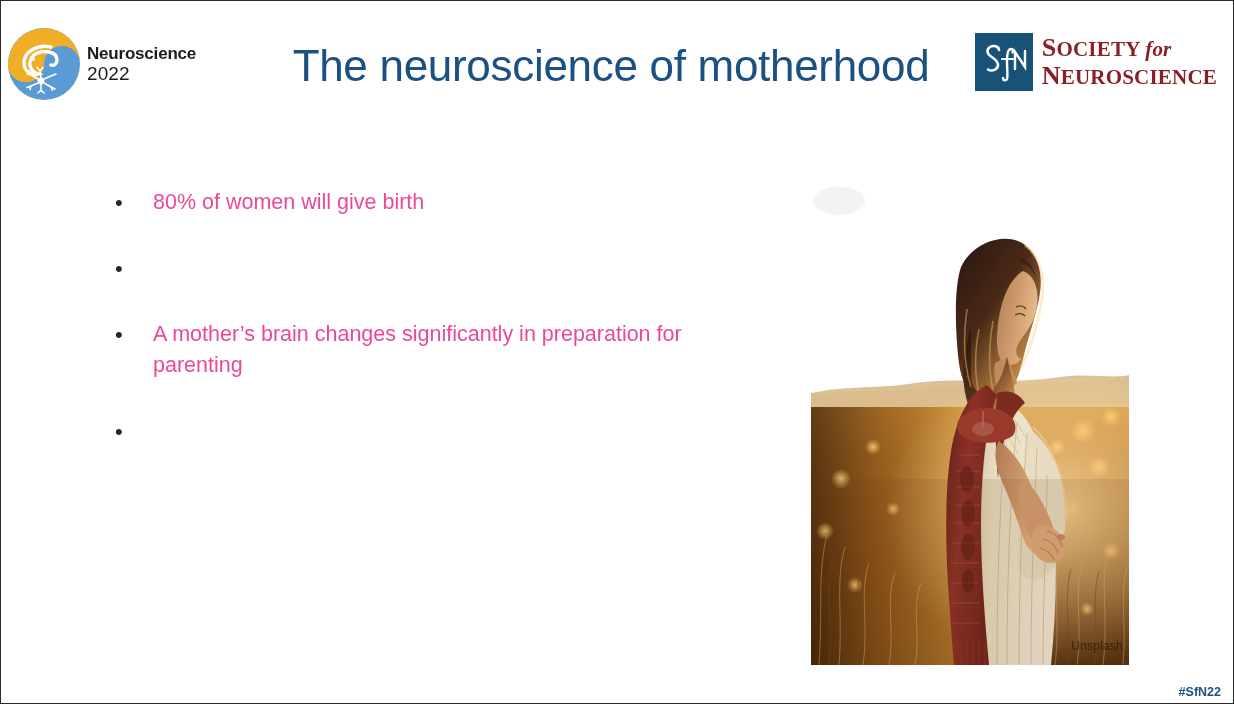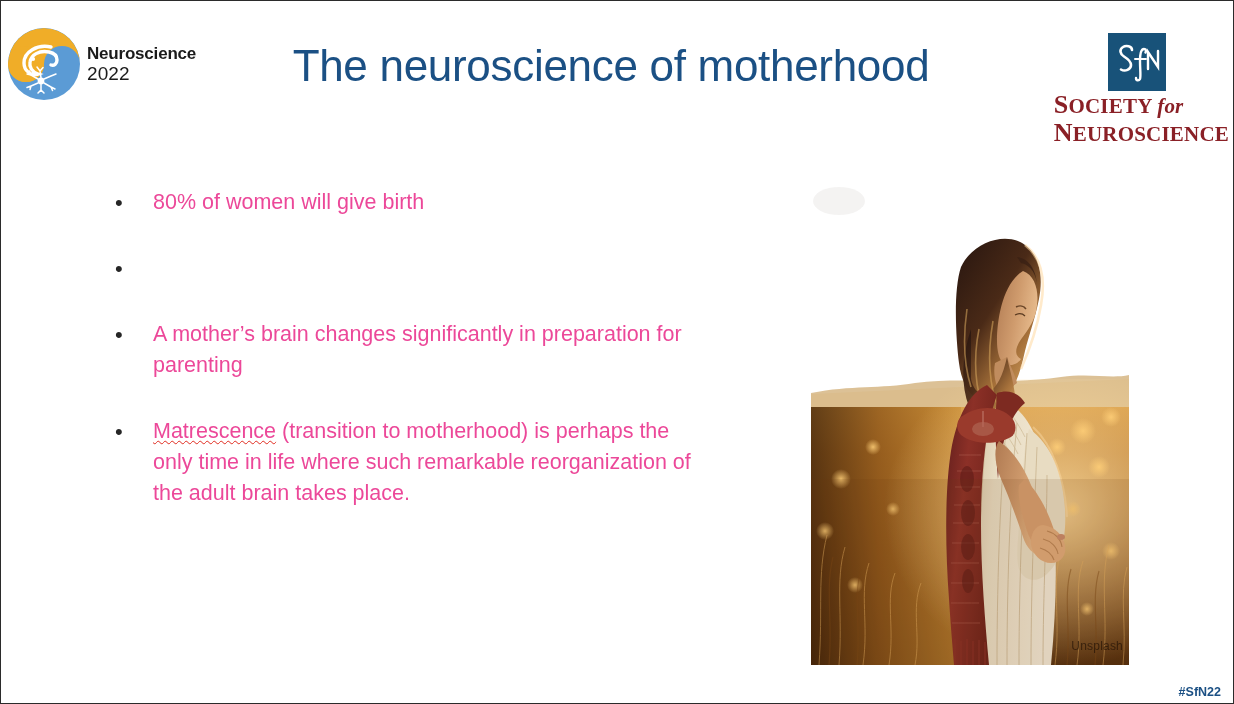--- a/index.html
+++ b/index.html
@@ -66,26 +66,25 @@
     font-size: 44px;
     font-weight: 400;
     color: #1b5084;
     letter-spacing: -0.3px;
     white-space: nowrap;
   }
 
   
   .sfn-logo {
     position: absolute;
-    right: 4px;
+    right: 16px;
     top: 32px;
     height: 58px;
     display: flex;
     align-items: center;
-    flex-direction: column;
   }
   .sfn-square {
     width: 58px;
     height: 58px;
     background: #185279;
     position: relative;
     flex: 0 0 auto;
   }
   .sfn-square svg { display: block; }
   .sfn-text {
@@ -260,21 +259,20 @@
       <div class="bullet-dot">•</div>
     </div>
 
     <div class="bullet-row">
       <div class="bullet-dot">•</div>
       <div class="bullet-text">A mother’s brain changes significantly in preparation for parenting</div>
     </div>
 
     <div class="bullet-row">
       <div class="bullet-dot">•</div>
-      <div class="bullet-text"><span class="misspelled">Matrescence</span><span> (transition to motherhood) is perhaps the only time in life where such remarkable reorganization of the adult brain takes place.</span></div>
     </div>
 
   </div>
 
   <div class="photo">
     <svg class="photo-canvas" viewBox="0 0 318 486" preserveAspectRatio="none" aria-hidden="true">
       <defs>
         <linearGradient id="sky" x1="0" y1="0" x2="0.25" y2="1">
           <stop offset="0%" stop-color="#ffffff"></stop>
           <stop offset="55%" stop-color="#fdfcfa"></stop>

